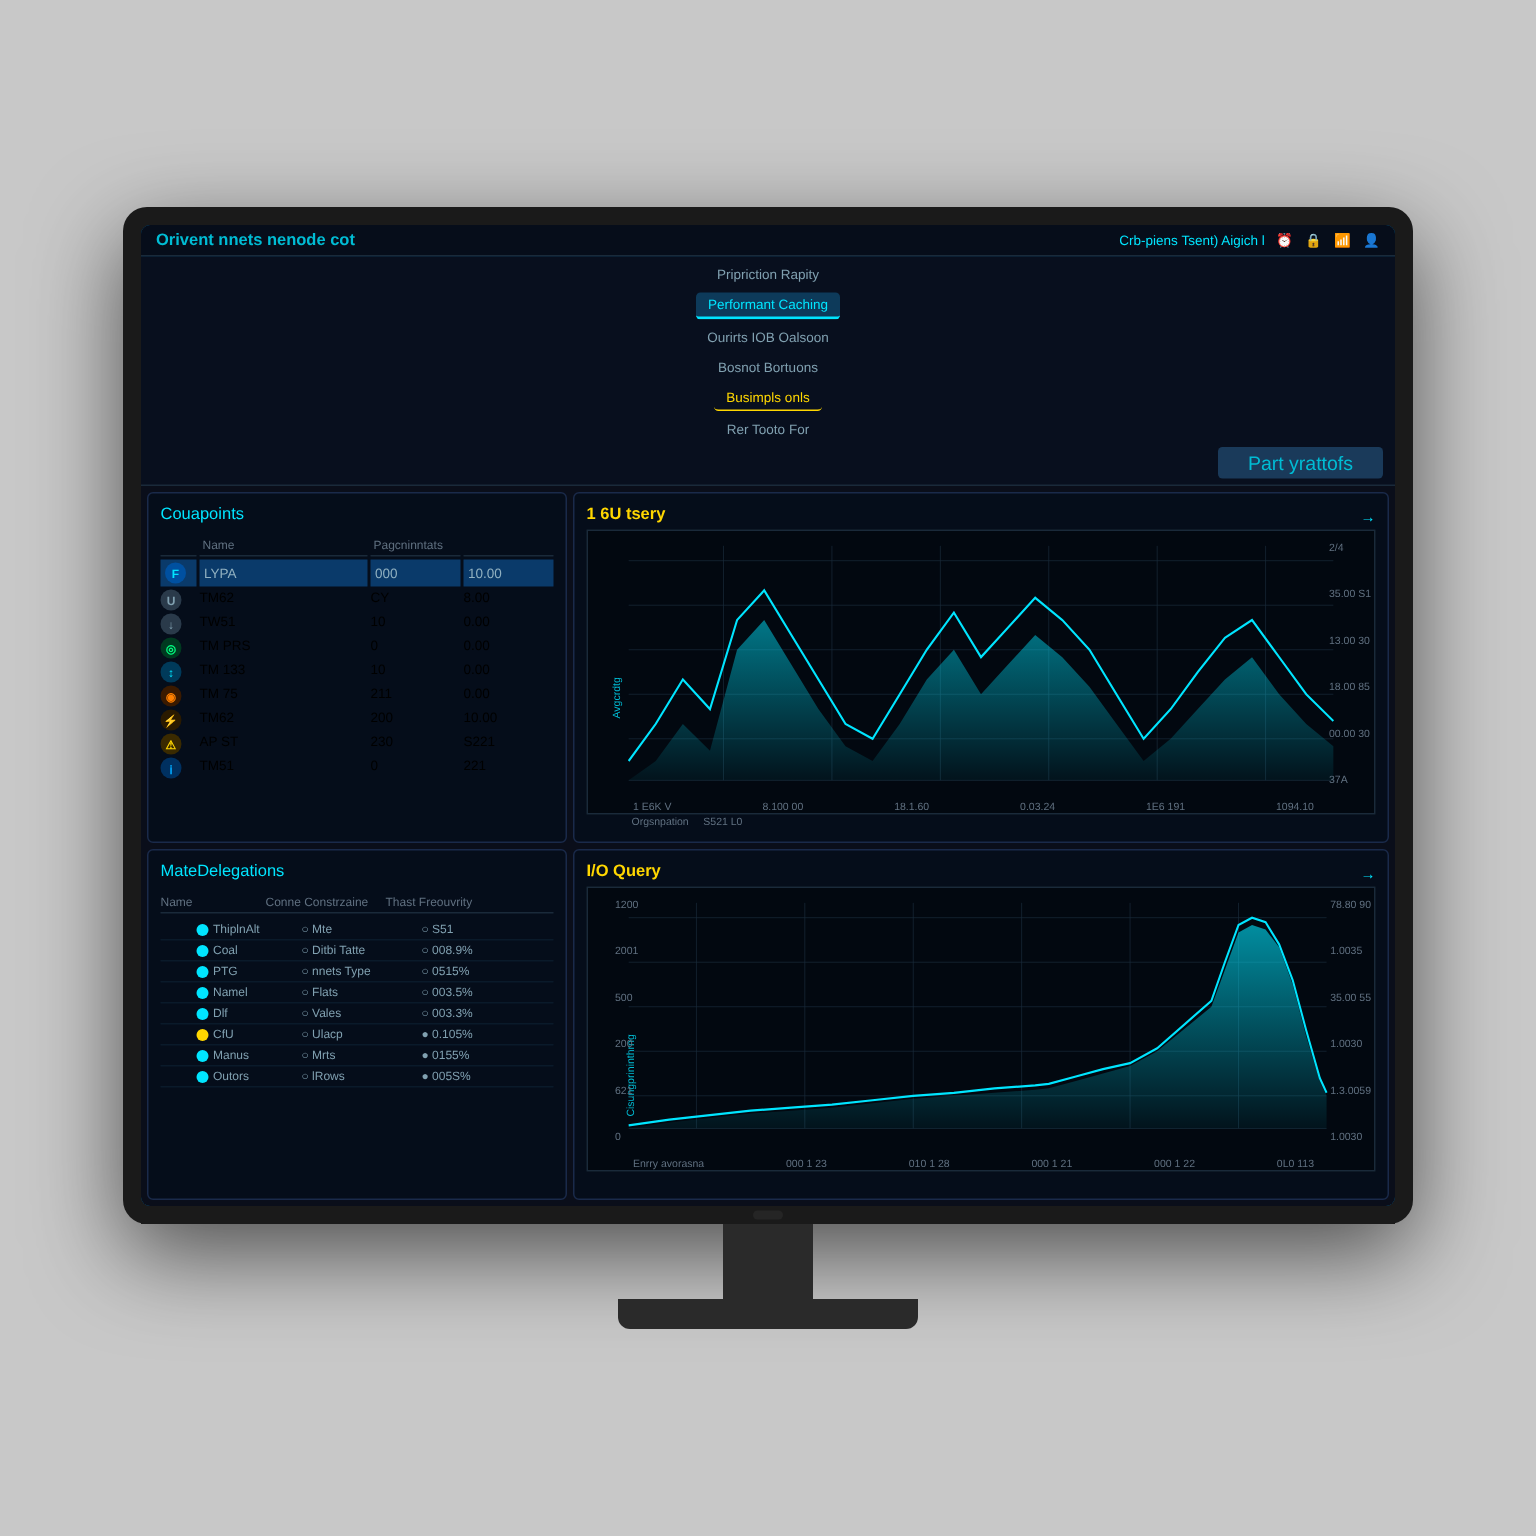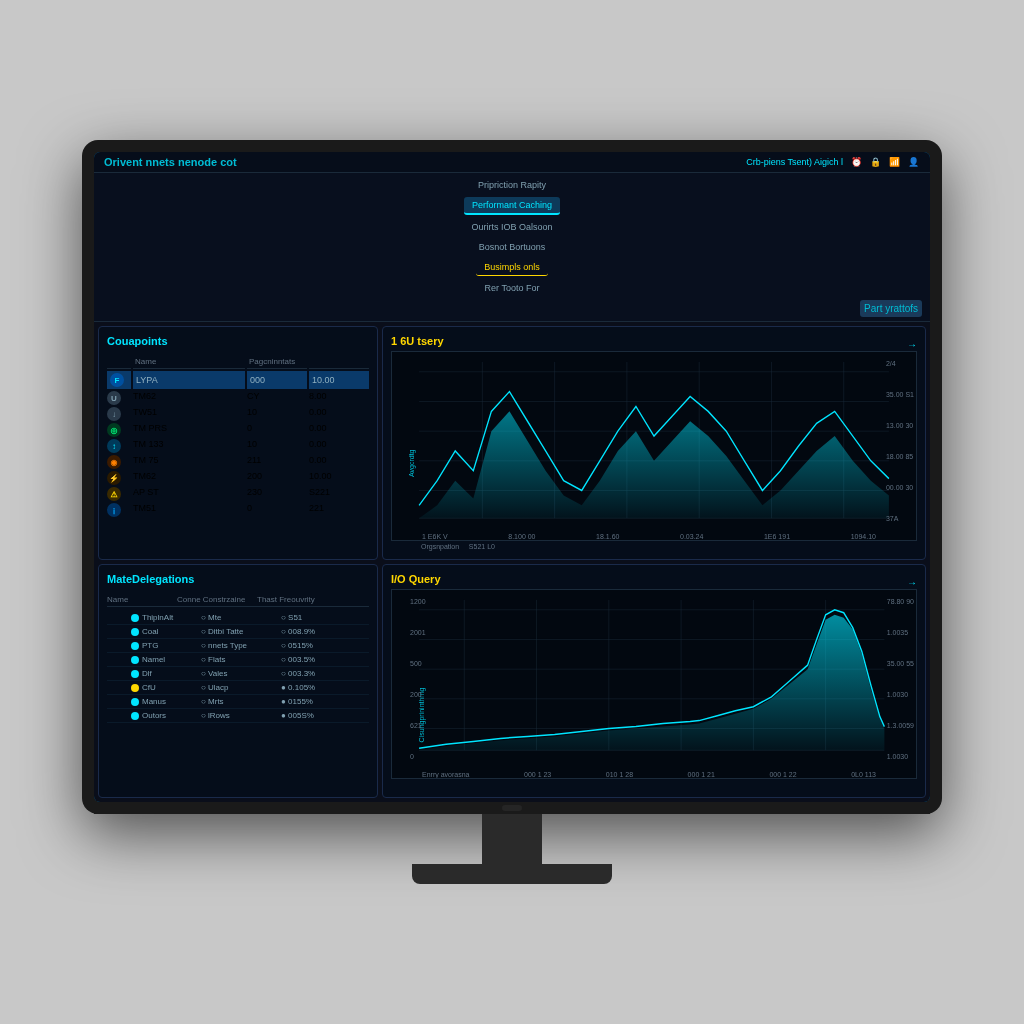--- a/index.html
+++ b/index.html
@@ -96,23 +96,23 @@
 
     .nav-tab.highlight {
       color: #ffd700;
       border-bottom: 1px solid #ffd700;
     }
 
     .nav-tab-right {
       margin-left: auto;
       background: #1a3a5a;
       color: #00bcd4;
-      padding: 3px 4px;
+      padding: 3px 20px;
       border-radius: 3px;
-      font-size: 10px;
+      font-size: 13px;
       cursor: pointer;
     }
 
     
     .main-content {
       display: grid;
       grid-template-columns: 280px 1fr;
       grid-template-rows: 1fr 1fr;
       gap: 4px;
       padding: 4px;
@@ -124,21 +124,21 @@
     .panel {
       background: #050d1a;
       border: 1px solid #1a2a4a;
       border-radius: 4px;
       padding: 8px;
     }
 
     .panel-title {
       color: #00e5ff;
       font-size: 11px;
-      font-weight: bold;
+      font-weight: normal;
       margin-bottom: 8px;
     }
 
     
     .cp-grid {
       display: grid;
       grid-template-columns: 24px 1fr 60px 60px;
       gap: 2px;
       font-size: 9px;
     }

